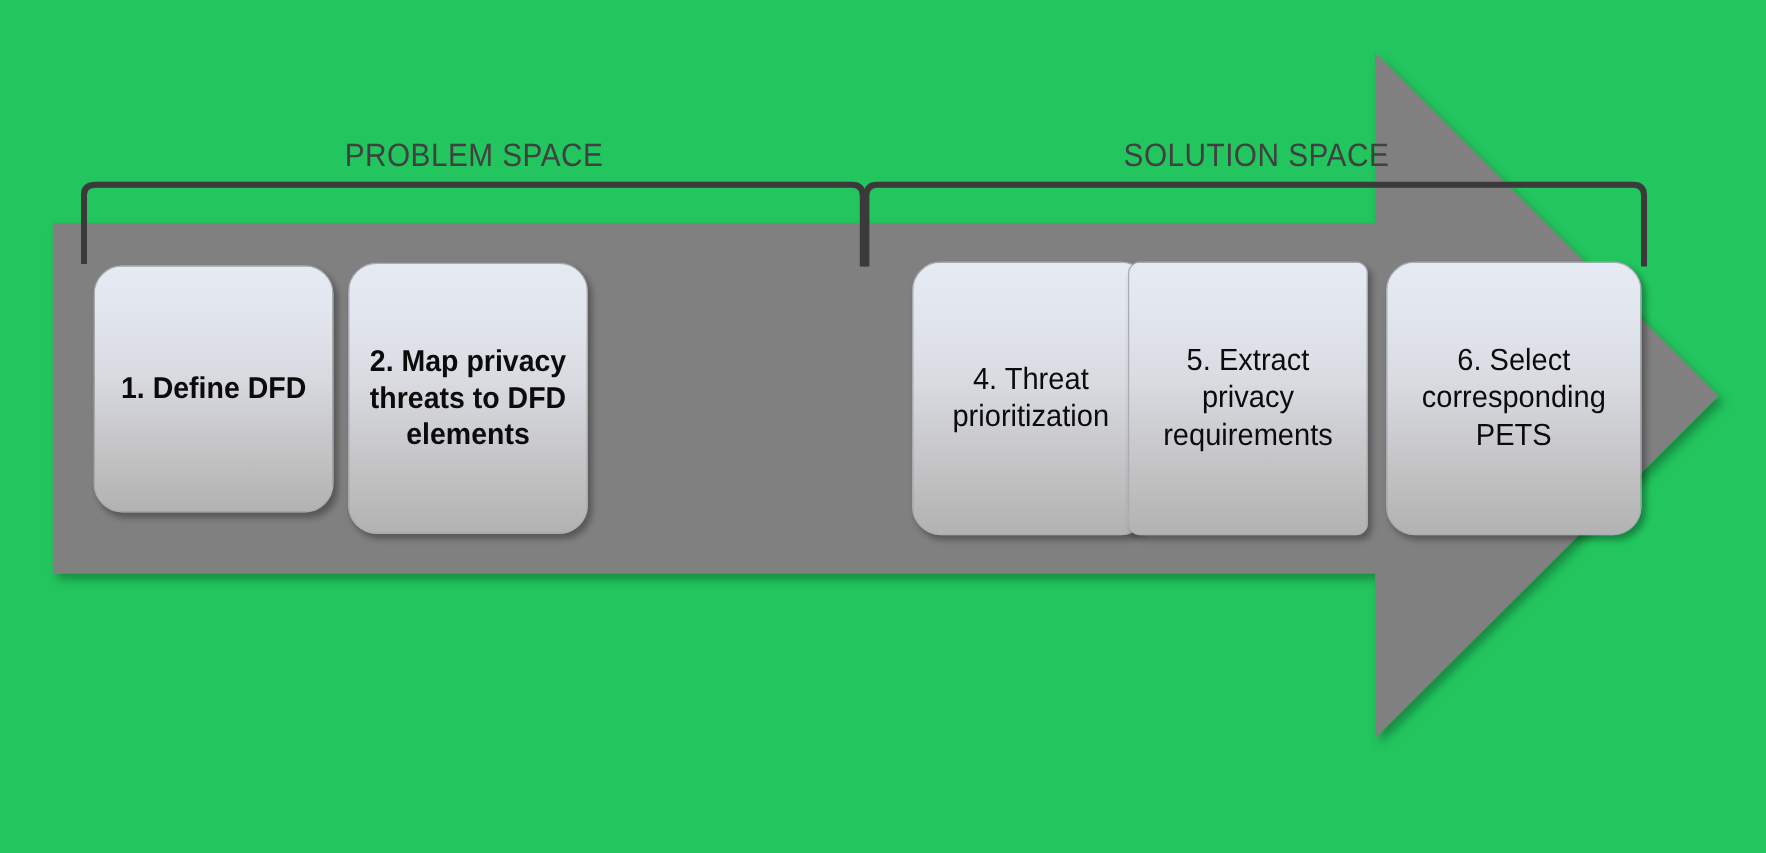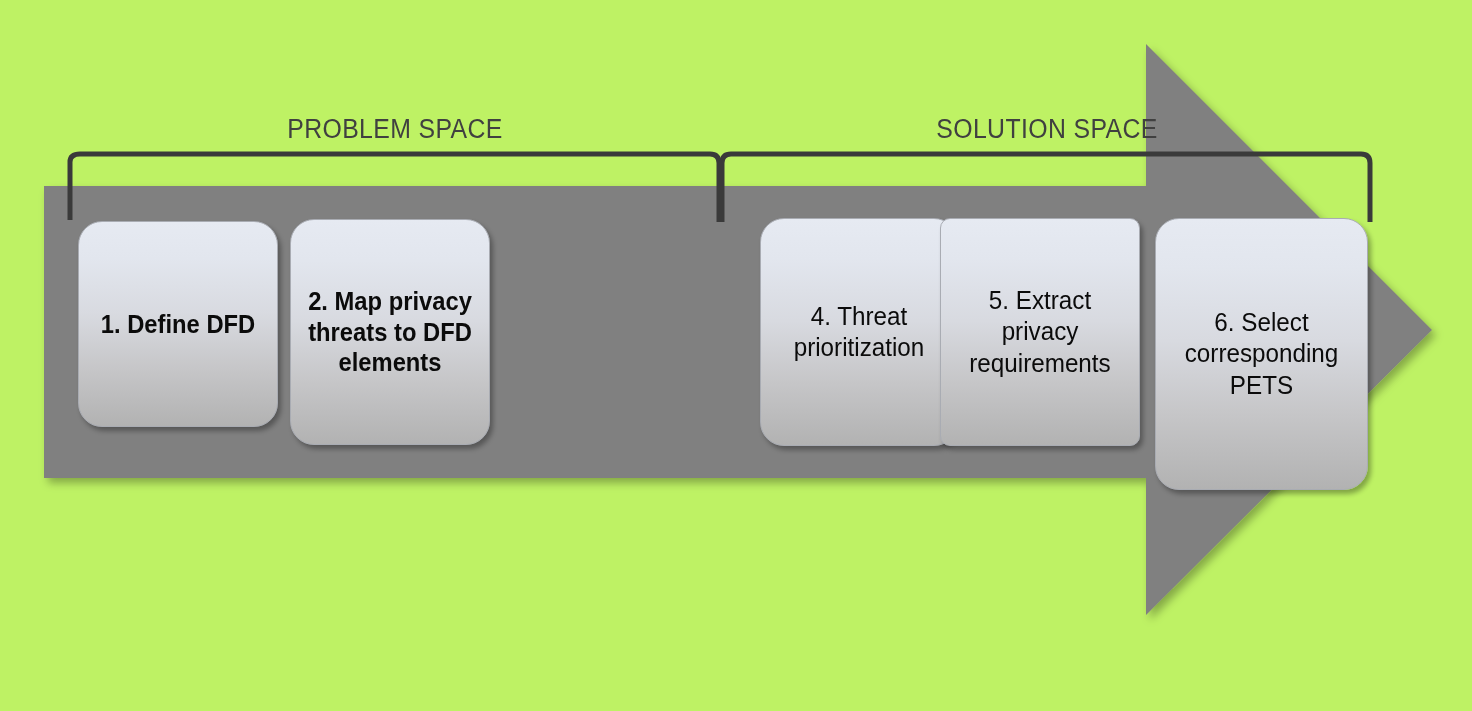--- a/index.html
+++ b/index.html
@@ -7,21 +7,21 @@
     padding: 0;
     background: #ffffff;
   }
   body {
     font-family: "Liberation Sans", sans-serif;
   }
   #stage {
     position: relative;
     width: 1472px;
     height: 711px;
-    background: #bef264;
+    background: #22c55e;
     overflow: hidden;
   }
 
   
   #arrow-svg {
     position: absolute;
     left: 0;
     top: 0;
     width: 1472px;
     height: 711px;
@@ -87,21 +87,21 @@
     font-weight: 400;
     font-size: 25.5px;
   }
 
   
   #step-box-1 { left: 78px;   top: 221px; width: 200px; height: 206px; }
   #step-box-2 { left: 290px;  top: 219px; width: 200px; height: 226px; }
   #step-box-3 { left: 503px;  top: 219px; width: 200px; height: 226px; }
   #step-box-4 { left: 729px;  top: 218px; width: 198px; height: 228px; margin-left: 31px; }
   #step-box-5 { left: 940px;  top: 218px; width: 200px; height: 228px; border-radius: 10px; }
-  #step-box-6 { left: 1155px; top: 218px; width: 213px; height: 272px; }
+  #step-box-6 { left: 1155px; top: 218px; width: 213px; height: 228px; }
 </style>
 </head>
 <body>
 
 <div id="stage">
 
   <svg id="arrow-svg" viewBox="0 0 1472 711">
     <defs>
       <filter id="arrow-shadow" x="-12%" y="-12%" width="130%" height="130%">
         <feDropShadow dx="4" dy="5" stdDeviation="4" flood-color="#000000" flood-opacity="0.30"></feDropShadow>

